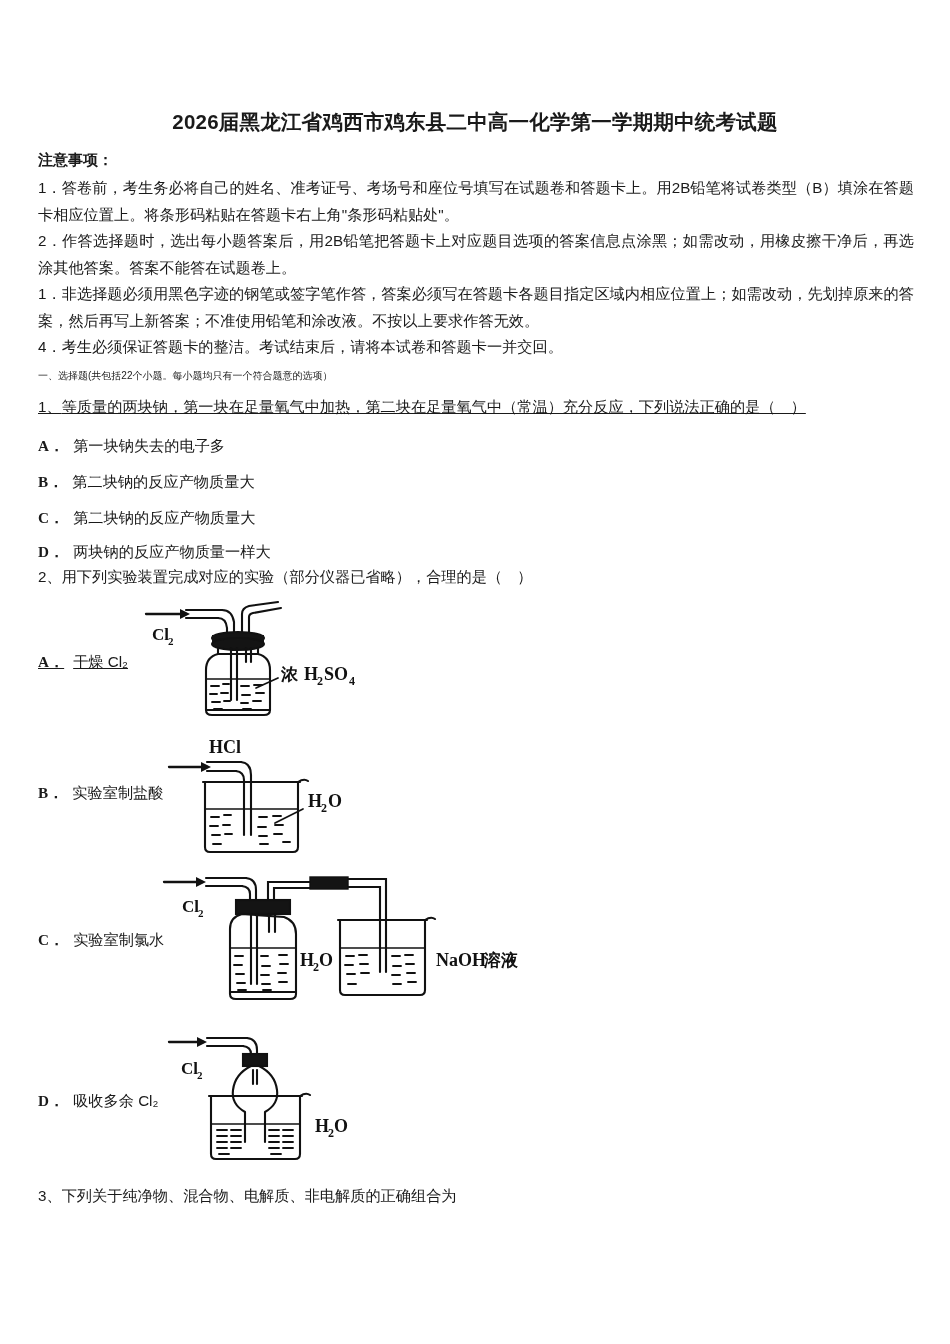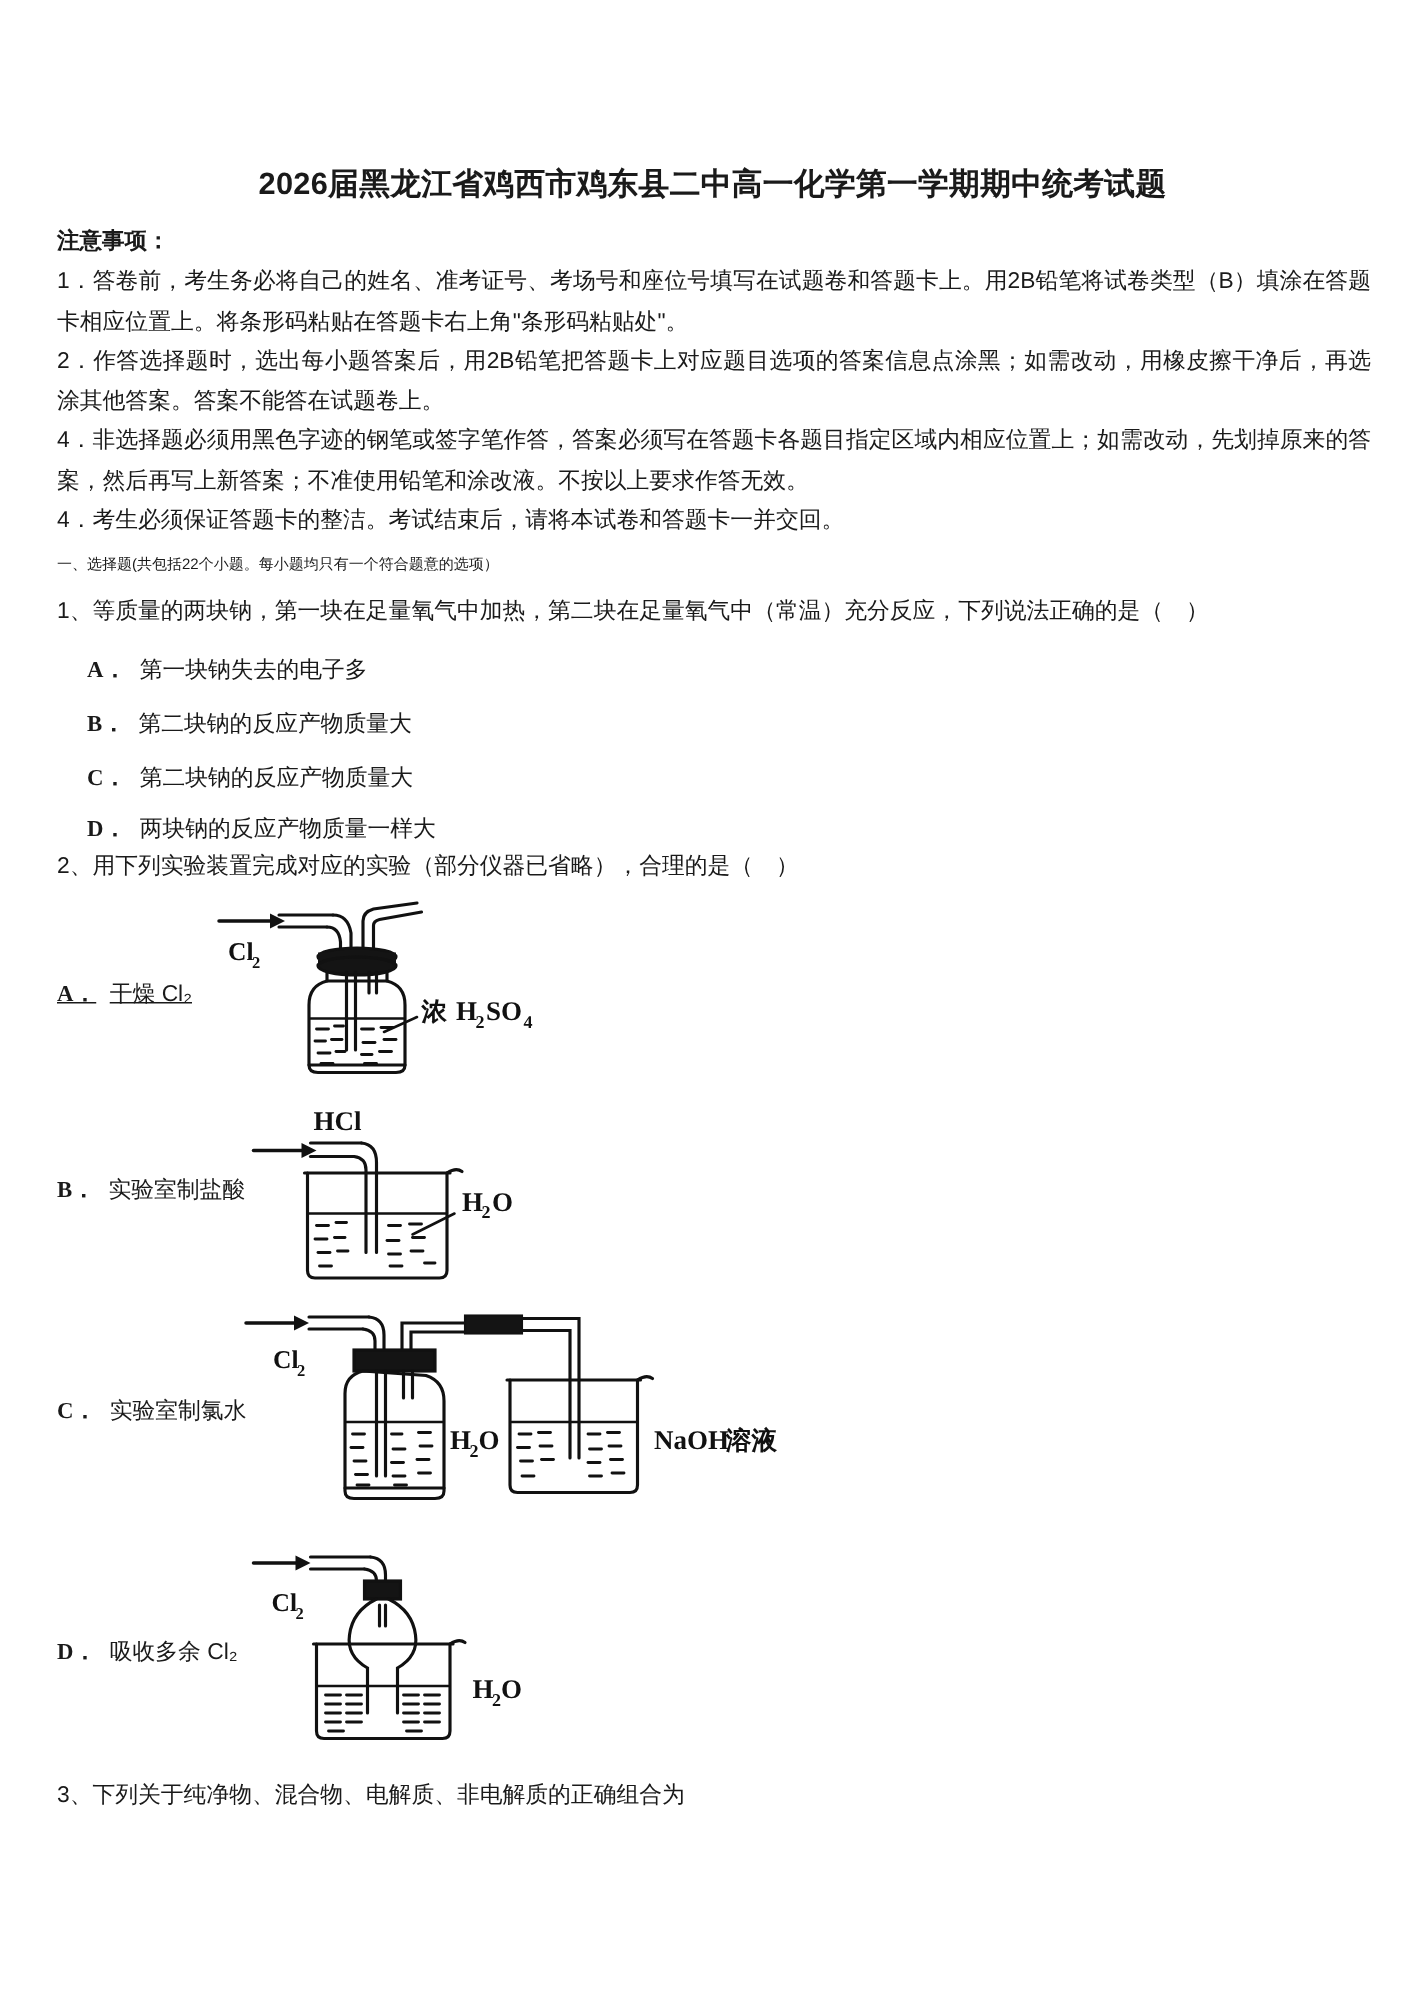--- a/index.html
+++ b/index.html
@@ -59,27 +59,27 @@
     font-size: 10px;
     font-family: "Liberation Sans", "DejaVu Sans", sans-serif;
   }
   .q1-stem {
     position: absolute;
     left: 38px; top: 397px;
     width: 880px;
     font-size: 15.2px;
     font-family: "Liberation Sans", "DejaVu Sans", sans-serif;
     white-space: nowrap;
+    text-decoration: underline;
   }
   .opt {
     position: absolute;
     left: 38px;
     font-size: 15.2px;
     font-family: "Liberation Sans", "DejaVu Sans", sans-serif;
-    margin-left: 20px;
   }
   .opt .lbl {
     font-family: "Liberation Serif", "DejaVu Serif", serif;
     font-weight: bold;
     margin-right: 9px;
   }
   #q1a { top: 436px; }
   #q1b { top: 472px; }
   #q1c { top: 508px; }
   #q1d { top: 542px; }
@@ -126,21 +126,21 @@
 
 <div class="page">
 
   <div class="title">2026届黑龙江省鸡西市鸡东县二中高一化学第一学期期中统考试题</div>
 
   <div class="notice-head">注意事项：</div>
 
   <div class="notice-block">
     <p>1．答卷前，考生务必将自己的姓名、准考证号、考场号和座位号填写在试题卷和答题卡上。用2B铅笔将试卷类型（B）填涂在答题卡相应位置上。将条形码粘贴在答题卡右上角"条形码粘贴处"。</p>
     <p>2．作答选择题时，选出每小题答案后，用2B铅笔把答题卡上对应题目选项的答案信息点涂黑；如需改动，用橡皮擦干净后，再选涂其他答案。答案不能答在试题卷上。</p>
-    <p>4．非选择题必须用黑色字迹的钢笔或签字笔作答，答案必须写在答题卡各题目指定区域内相应位置上；如需改动，先划掉原来的答案，然后再写上新答案；不准使用铅笔和涂改液。不按以上要求作答无效。</p>
+    <p>1．非选择题必须用黑色字迹的钢笔或签字笔作答，答案必须写在答题卡各题目指定区域内相应位置上；如需改动，先划掉原来的答案，然后再写上新答案；不准使用铅笔和涂改液。不按以上要求作答无效。</p>
     <p>4．考生必须保证答题卡的整洁。考试结束后，请将本试卷和答题卡一并交回。</p>
   </div>
 
   <div class="section-head">一、选择题(共包括22个小题。每小题均只有一个符合题意的选项）</div>
 
   <div class="q1-stem">
     <span>1、</span><span>等质量的两块钠，第一块在足量氧气中加热，第二块在足量氧气中（常温）充分反应，下列说法正确的是（　）</span>
   </div>
 
   <div class="opt" id="q1a">

